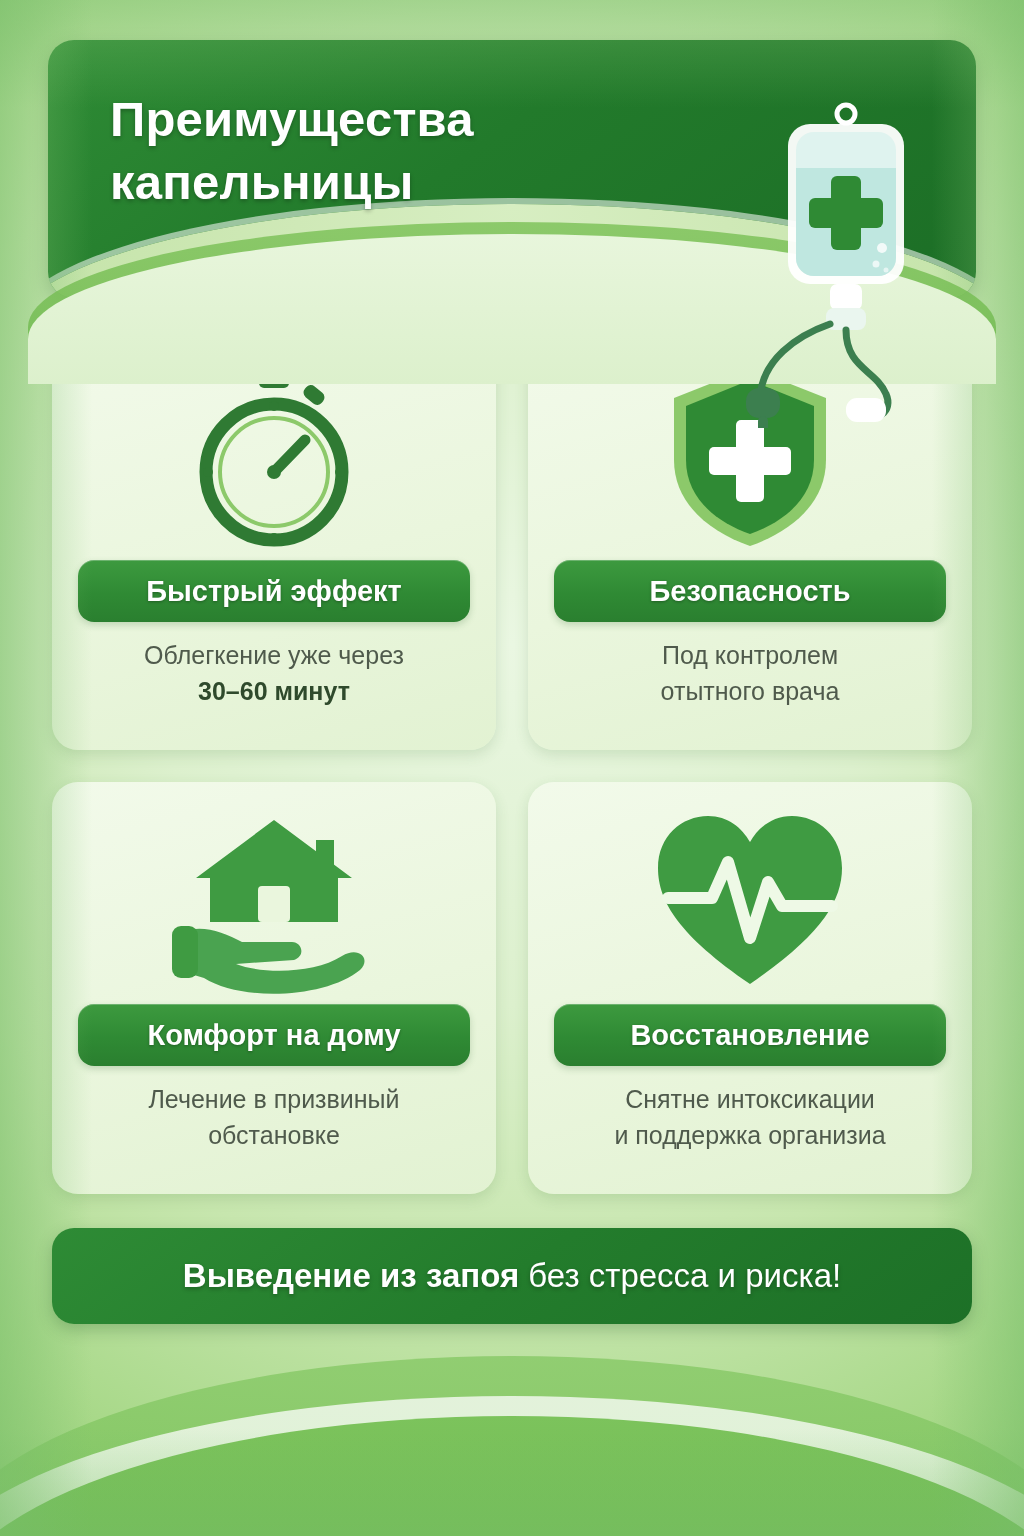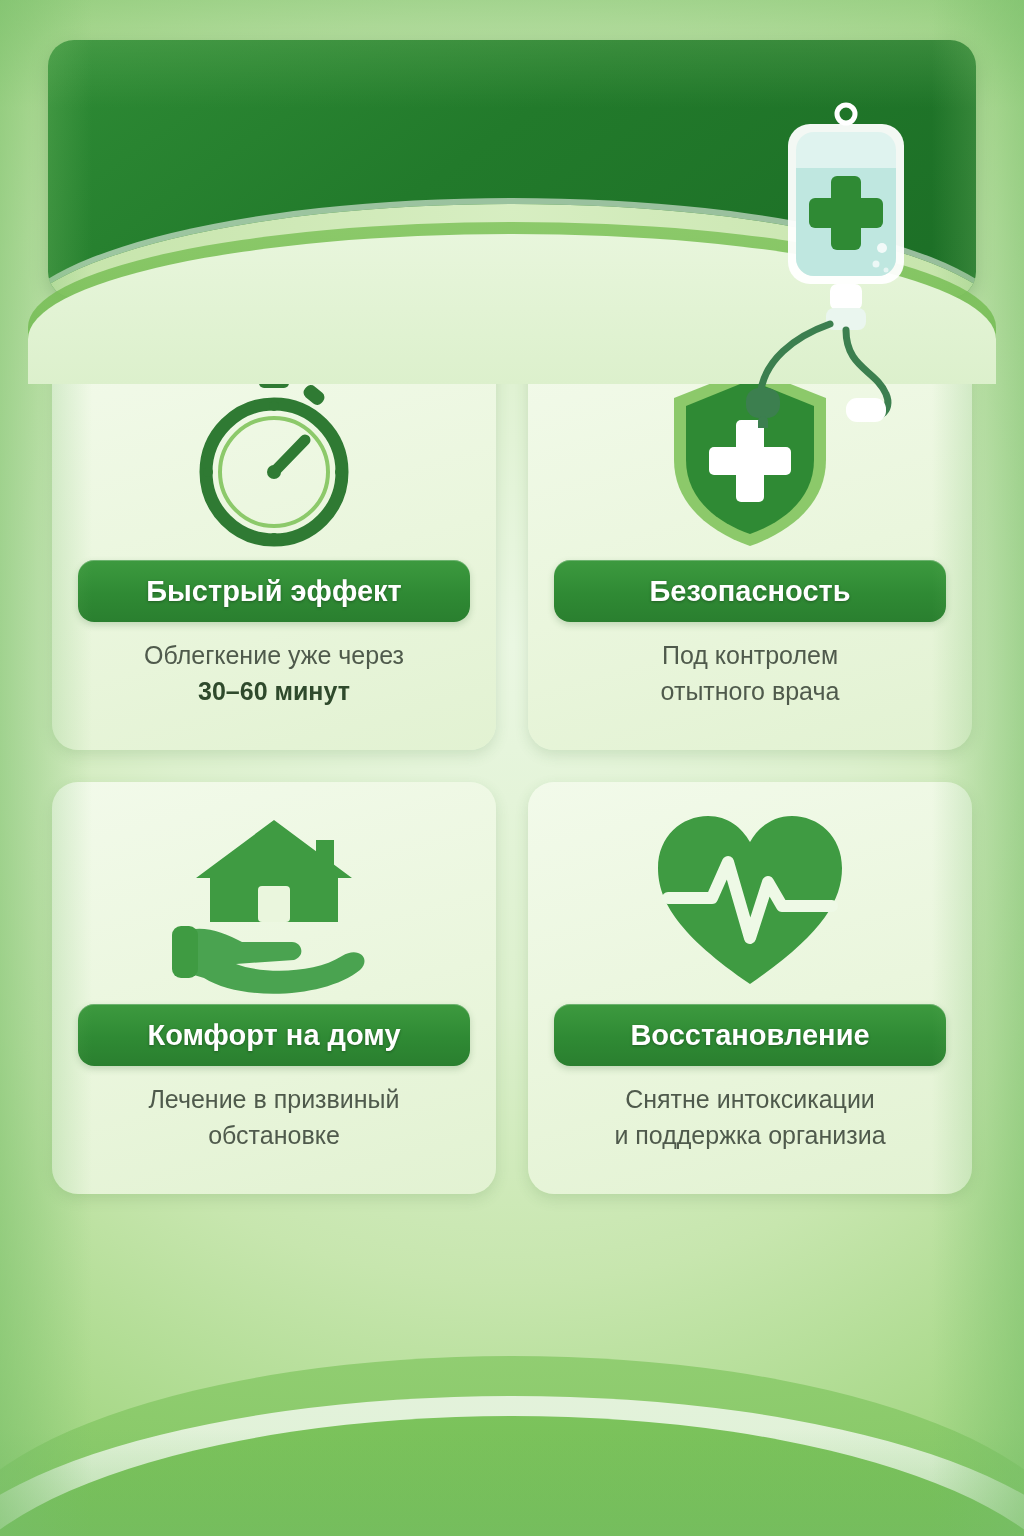--- a/index.html
+++ b/index.html
@@ -225,20 +225,21 @@
 <body>
 
 <div class="poster">
 
   <div class="header-wrap">
     <div class="header-band"></div>
     <div class="header-wave-light"></div>
     <div class="header-wave-light2"></div>
 
     <div class="header-title">
+      <div>Преимущества капельницы</div>
     </div>
 
     <div class="iv-illustration">
       <svg width="240" height="330" viewBox="0 0 240 330" xmlns="http://www.w3.org/2000/svg">
 
         <circle cx="120" cy="16" r="9" fill="none" stroke="#ffffff" stroke-width="5"></circle>
 
         <rect x="62" y="26" width="116" height="160" rx="22" fill="#ffffff" opacity="0.95"></rect>
         <rect x="70" y="34" width="100" height="144" rx="18" fill="#dff3ef"></rect>
         <path d="M70 70 h100 v90 a18 18 0 0 1 -18 18 h-64 a18 18 0 0 1 -18 -18 z" fill="#bfe7e0"></path>
@@ -343,19 +344,24 @@
       </div>
       <div class="card-title">Восстановление</div>
       <div class="card-text">
         <div>Снятне интоксикации</div>
         <div>и поддержка организиа</div>
       </div>
     </div>
 
   </div>
 
+  <div class="footer-band">
+    <div class="footer-text">
+      <span class="b1">Выведение</span><span class="b2"> из запоя</span><span class="n1"> без стресса и риска!</span>
+    </div>
+  </div>
 
   <div class="bottom-wave-a"></div>
   <div class="bottom-wave-b"></div>
   <div class="bottom-wave-c"></div>
 
   <div class="vignette"></div>
 </div>
 
 </body></html>

